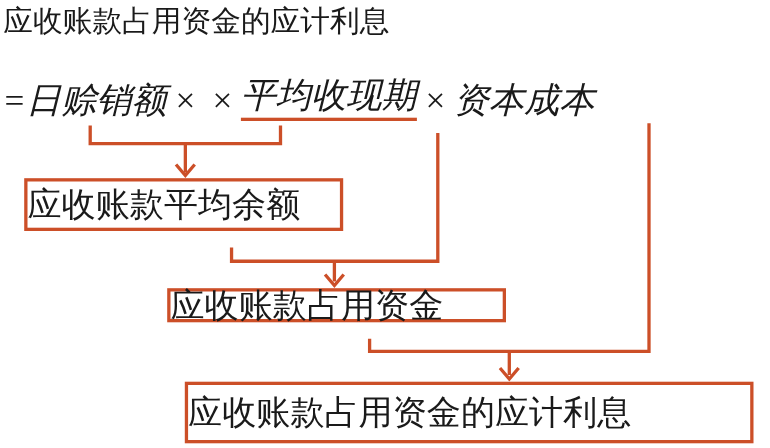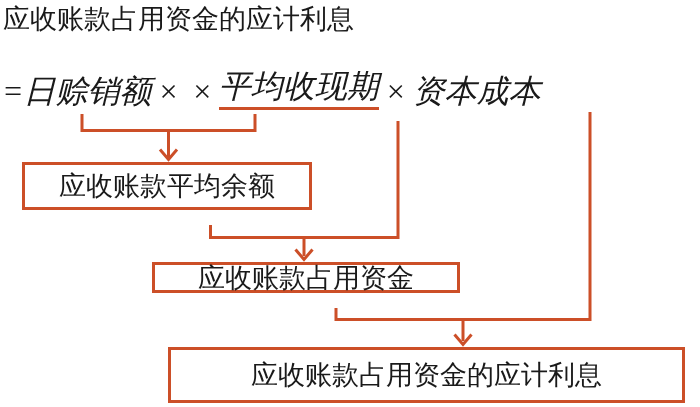--- a/index.html
+++ b/index.html
@@ -61,22 +61,21 @@
     stroke-width: 3;
     stroke-linecap: butt;
     stroke-linejoin: miter;
   }
   .fbox {
     position: absolute;
     border: 3px solid var(--accent);
     background: var(--bg);
     display: flex;
     align-items: center;
-    justify-content: center;
-    font-size: 27px;
+    font-size: 31px;
     white-space: nowrap;
     color: var(--text);
   }
   .box-1 { left: 22px;  top: 162px; width: 290px; height: 48px; }
   .box-2 { left: 152px; top: 262px; width: 308px; height: 31px; }
   .box-3 { left: 168px; top: 347px; width: 517px; height: 56px; }
 </style>
 </head>
 <body>
 

